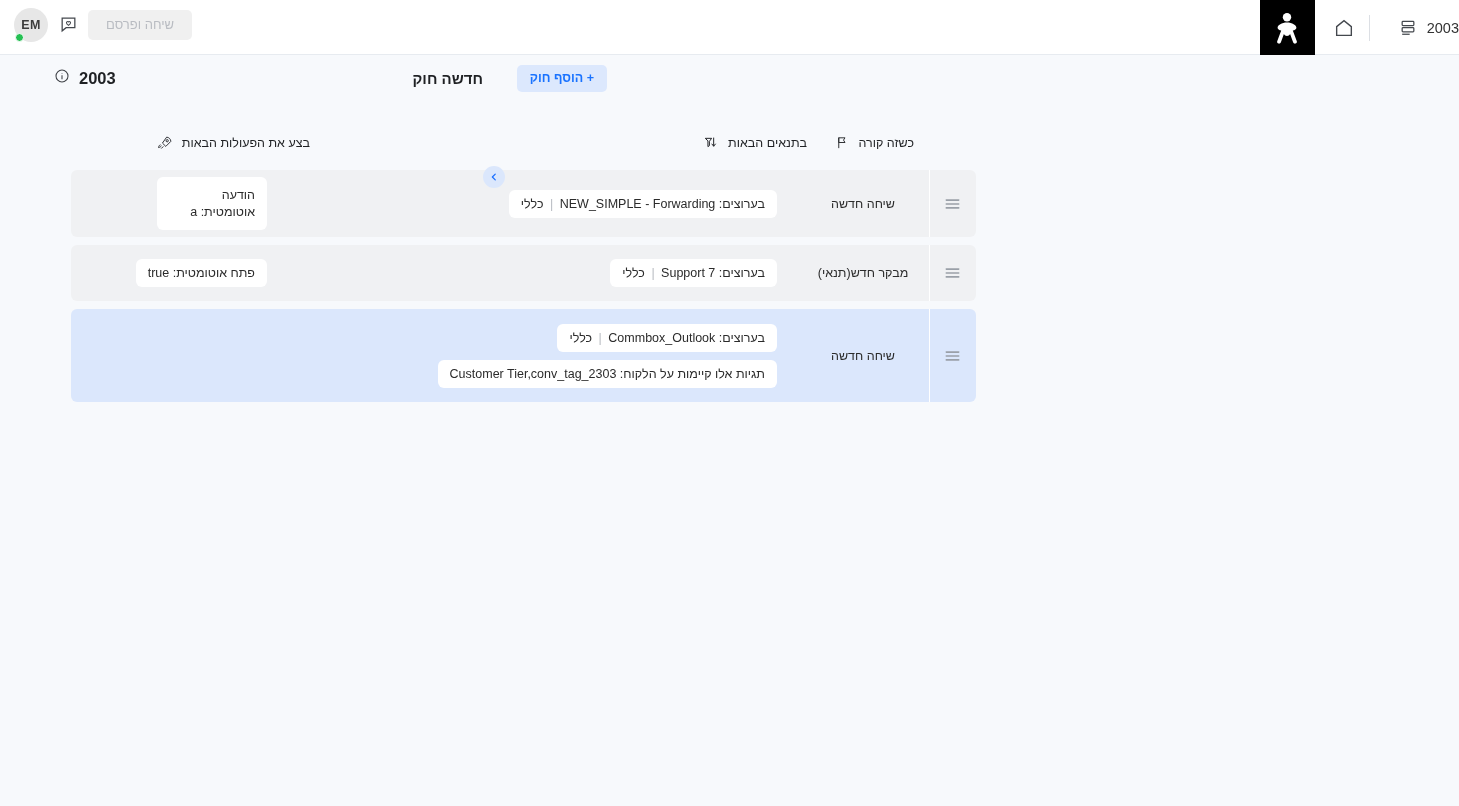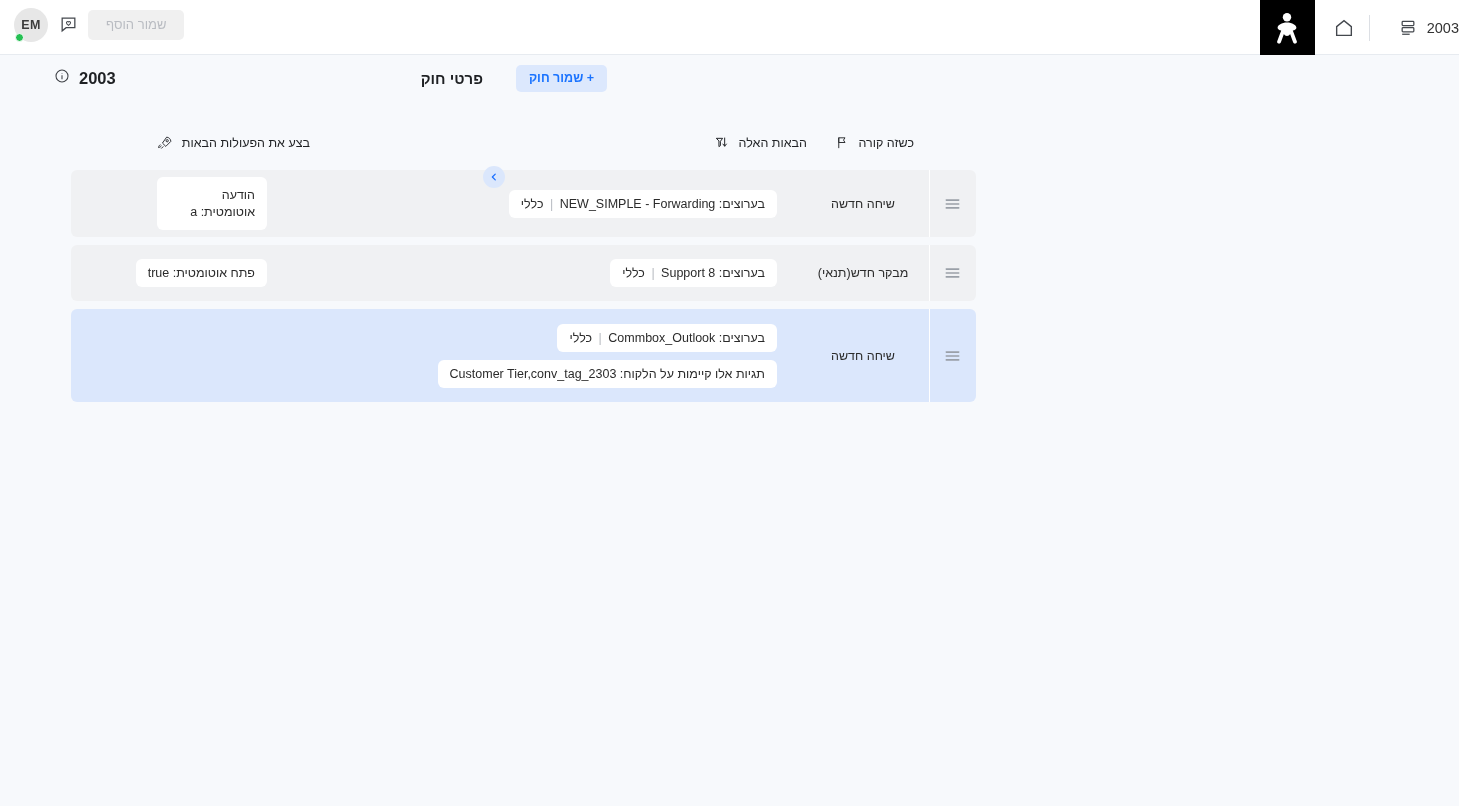--- a/index.html
+++ b/index.html
@@ -340,21 +340,21 @@
     <div class="avatar-wrap">
       <div class="avatar">EM</div>
       <div class="avatar-dot"></div>
     </div>
     <div class="chat-icon-btn">
       <svg width="19" height="19" viewBox="0 0 24 24" fill="none" stroke="#44484e" stroke-width="1.6">
         <path d="M4 4h16v12H9l-5 4z"></path>
         <path d="M12 13.2s-2.6-1.8-2.6-3.4a1.5 1.5 0 0 1 2.6-1 1.5 1.5 0 0 1 2.6 1c0 1.6-2.6 3.4-2.6 3.4z" stroke-width="1.3"></path>
       </svg>
     </div>
-    <button class="publish-btn">שמור הוסף</button>
+    <button class="publish-btn">שיחה ופרסם</button>
   </div>
 
   <div class="topbar-right">
     <span class="env-id">2003</span>
     <span class="stack-icon">
       <svg width="20" height="20" viewBox="0 0 24 24" fill="none" stroke="#44484e" stroke-width="1.5">
         <rect x="5" y="4" width="14" height="5" rx="1"></rect>
         <rect x="5" y="11.5" width="14" height="5" rx="1"></rect>
         <path d="M5 19.5h9"></path>
       </svg>
@@ -368,22 +368,22 @@
     <div class="logo-box">
       <svg width="30" height="32" viewBox="0 0 30 32" fill="#ffffff">
         <circle cx="15" cy="5.2" r="4.2"></circle>
         <path d="M15 10.5c-5.2 0-9.4 2.6-9.4 5.3 0 1.6 1.6 2.4 3.6 2.8l-4 10.6c-.4 1.1.3 2.2 1.4 2.4 1 .2 2-.4 2.3-1.4l3-8.3c.5 1.2 1.8 2 3.1 2s2.6-.8 3.1-2l3 8.3c.3 1 1.3 1.6 2.3 1.4 1.1-.2 1.8-1.3 1.4-2.4l-4-10.6c2-.4 3.6-1.2 3.6-2.8 0-2.7-4.2-5.3-9.4-5.3z"></path>
       </svg>
     </div>
   </div>
 </div>
 
 <div class="page-header">
-  <div class="rule-title">פרטי חוק</div>
-  <button class="add-rule-btn">+ שמור חוק</button>
+  <div class="rule-title">חדשה חוק</div>
+  <button class="add-rule-btn">+ הוסף חוק</button>
   <div class="header-id">
     <span>
       <svg width="16" height="16" viewBox="0 0 24 24" fill="none" stroke="#3f4247" stroke-width="1.6">
         <circle cx="12" cy="12" r="9"></circle>
         <path d="M12 11v6M12 7.6v.6"></path>
       </svg>
     </span>
     <span class="header-id-num">2003</span>
   </div>
 </div>
@@ -515,21 +515,21 @@
     </div>
 
     <div class="th th-cond">
       <span class="th-ico">
         <svg width="16" height="16" viewBox="0 0 24 24" fill="none" stroke="#24262a" stroke-width="1.5" stroke-linecap="round" stroke-linejoin="round">
           <path d="M4 5h9l-3.4 4.4V16l-2.2 1.4V9.4z"></path>
           <path d="M16 4.5v12"></path>
             <path d="M13.4 13.6 16 16.8l2.6-3.2"></path>
         </svg>
       </span>
-      <span>הבאות האלה</span>
+      <span>בתנאים הבאות</span>
     </div>
 
     <div class="th th-actions">
       <span class="th-ico">
         <svg width="16" height="16" viewBox="0 0 24 24" fill="none" stroke="#24262a" stroke-width="1.4" stroke-linejoin="round">
           <path d="M14.5 3.2c3.4.3 6 2.9 6.3 6.3l-7.6 7.6-5-5z"></path>
           <path d="M9.5 17.2 6.4 20.3"></path>
           <path d="M5.2 14.6c-1.6.6-2.6 2-2.9 4.2 2.2-.3 3.6-1.3 4.2-2.9"></path>
           <circle cx="15.3" cy="8.6" r="1.7"></circle>
         </svg>
@@ -561,21 +561,21 @@
   <div class="row row-2">
     <div class="drag-cell">
       <svg width="19" height="14" viewBox="0 0 24 18" fill="none" stroke="#9aa0a8" stroke-width="2" stroke-linecap="round">
         <path d="M4 4h16M4 9h16M4 14h16"></path>
       </svg>
     </div>
     <div class="trigger-cell">מבקר חדש(תנאי)</div>
     <div class="cond-cell">
       <div class="pill">
         <span>בערוצים:</span>
-        <span>Support 8</span>
+        <span>Support 7</span>
         <span class="pill-sep">|</span>
         <span>כללי</span>
       </div>
     </div>
     <div class="act-cell">
       <div class="pill">פתח אוטומטית: true</div>
     </div>
   </div>
 
   <div class="row row-3 sel">

